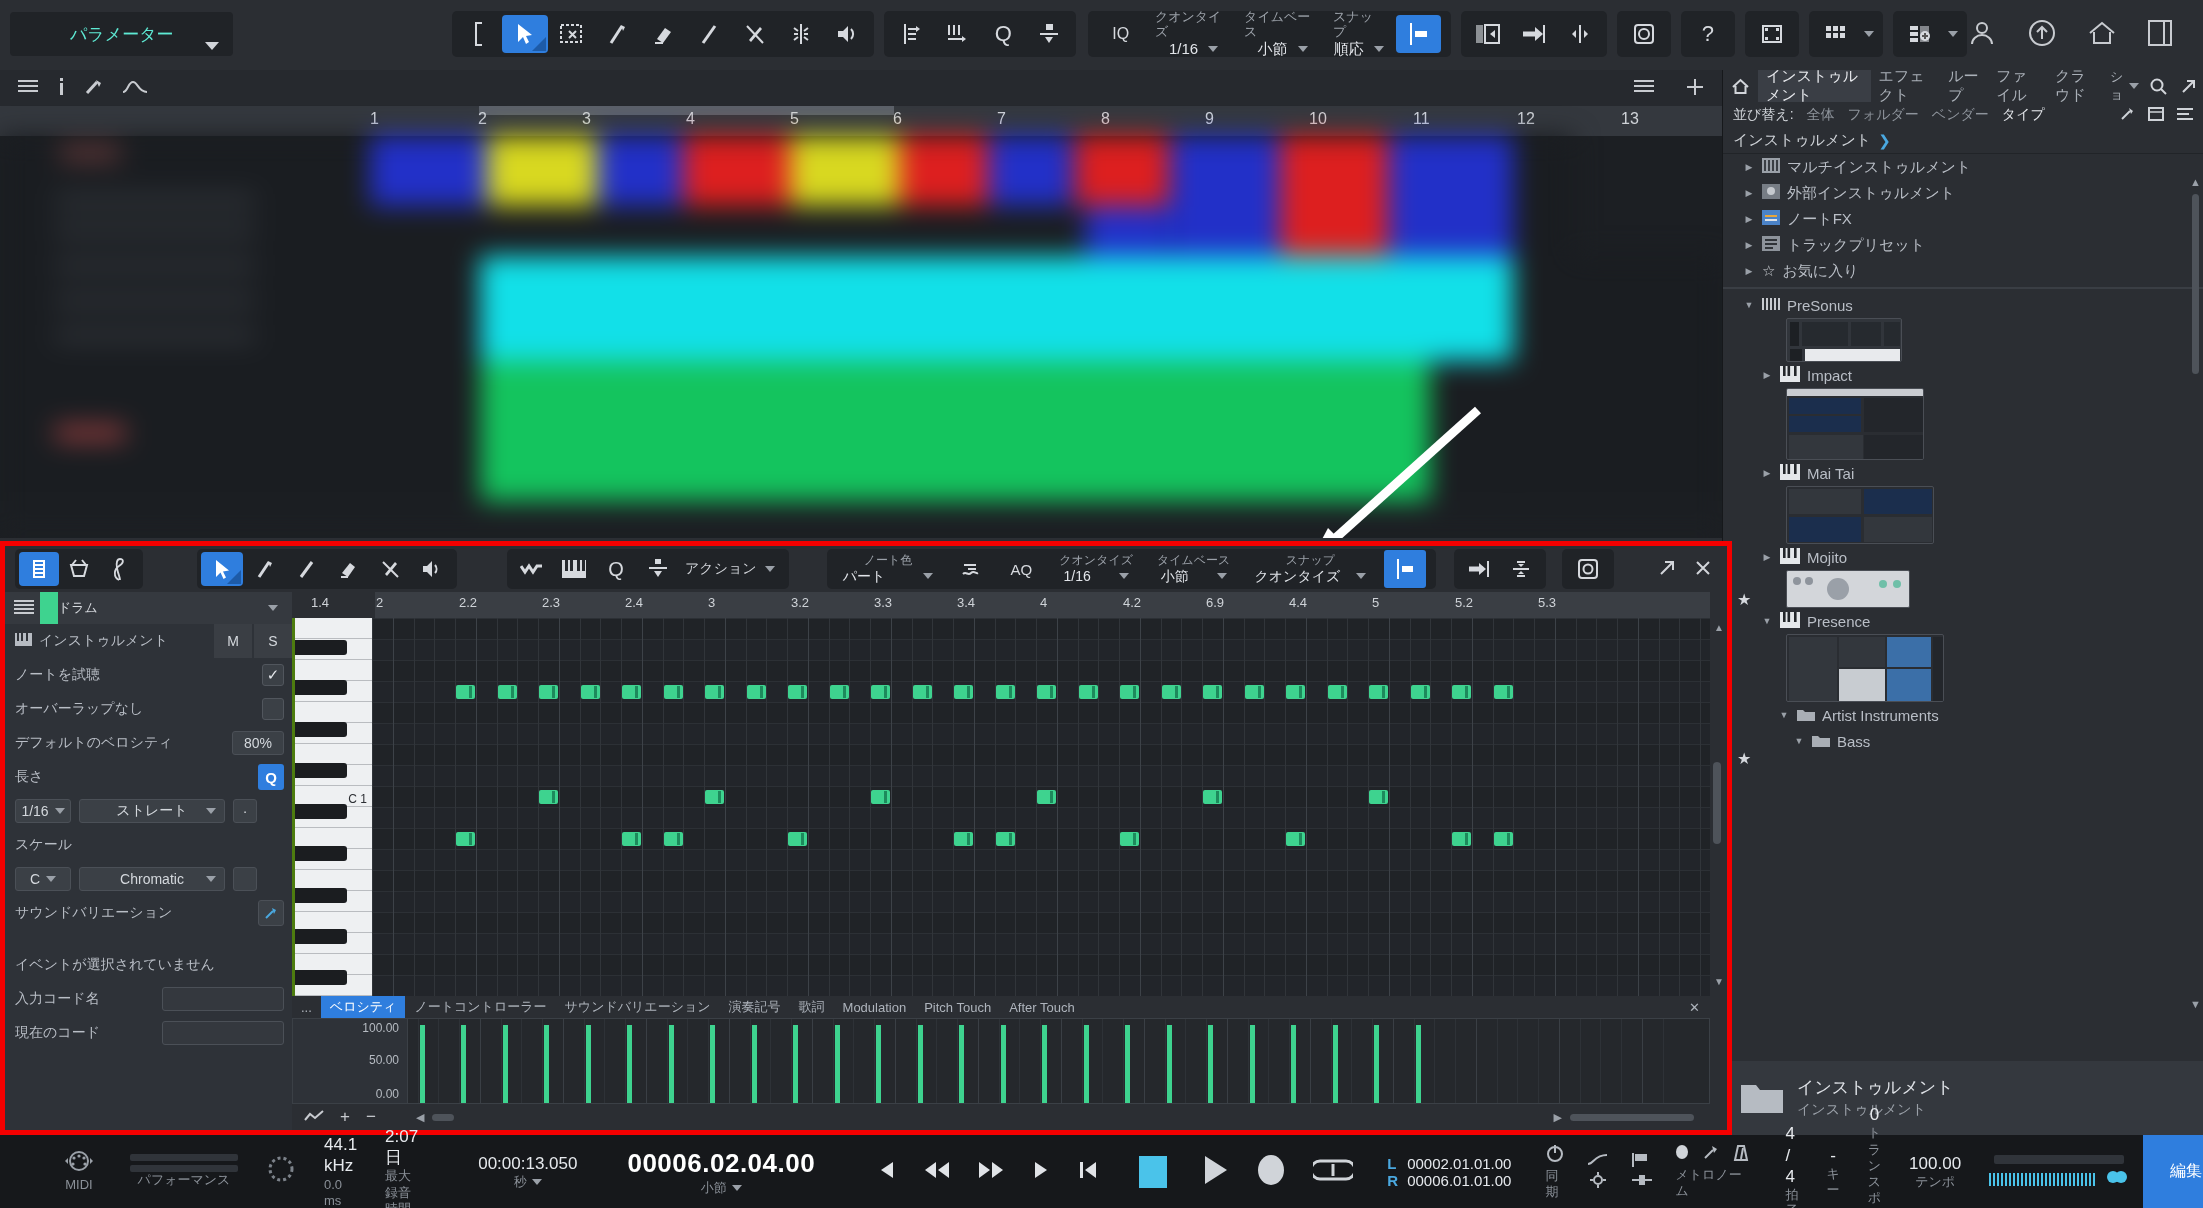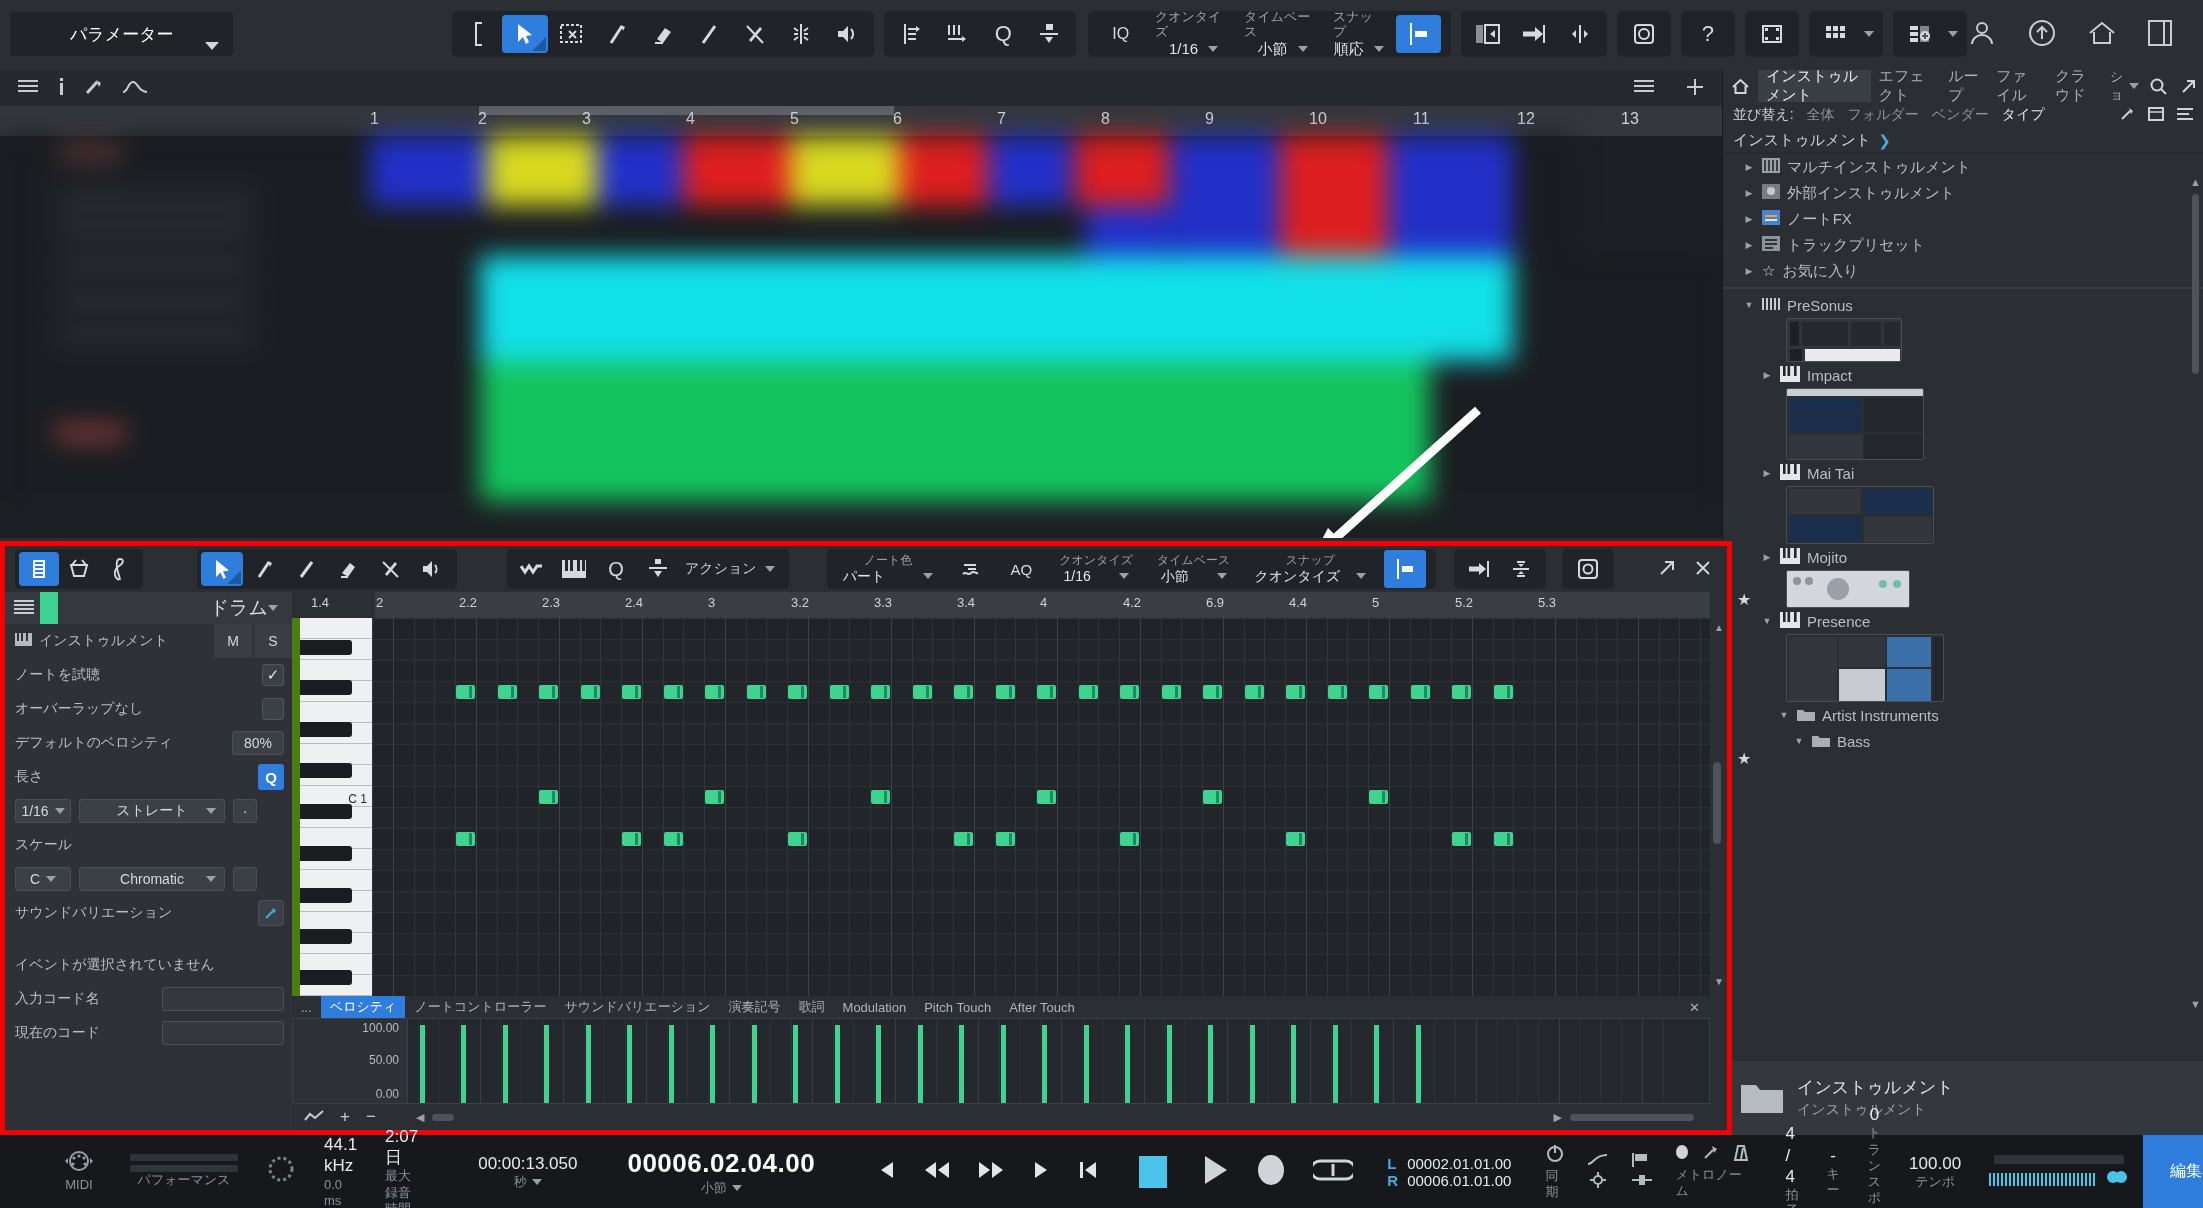--- a/index.html
+++ b/index.html
@@ -7,21 +7,21 @@
   body {
     width:2203px; height:1208px; overflow:hidden;
     font-family:"Liberation Sans", sans-serif;
     color:#c8cbd0; font-size:15px; position:relative;
   }
   .app { position:absolute; inset:0; background:#2b2e33; }
 
   
   .topbar { position:absolute; left:0; top:6px; width:2203px; height:56px; background:#2b2e33; display:flex; align-items:center; }
   .param-combo { width:230px; height:44px; margin-left:10px; background:#202327; border-radius:4px;
-      display:flex; align-items:center; justify-content:center; position:relative; color:#ffffff; font-size:17px;}
+      display:flex; align-items:center; justify-content:center; position:relative; color:#5eead4; font-size:17px;}
   .param-combo .caret { position:absolute; right:14px; bottom:6px; }
   .caret { width:0;height:0;border-left:7px solid transparent;border-right:7px solid transparent;border-top:8px solid #d2d5da; }
   .caret.sm { border-left-width:5px;border-right-width:5px;border-top-width:6px;border-top-color:#9aa0a8; }
 
   .tgroup { background:#202327; border-radius:5px; height:46px; display:flex; align-items:center; padding:0 4px; margin-left:10px; }
   .tbtn { width:46px; height:38px; border-radius:4px; display:flex; align-items:center; justify-content:center; position:relative; color:#d6d9de; }
   .tbtn.active { background:#2f7ede; }
   .tbtn.active.corner:after{content:"";position:absolute;right:2px;bottom:2px;border-left:7px solid transparent;border-top:7px solid transparent;border-bottom:7px solid #1d5ba8;border-right:7px solid #1d5ba8;}
   .tbtn svg { display:block; }
 
@@ -58,21 +58,21 @@
   .editor { position:absolute; left:0; top:541px; width:1732px; height:594px; border:5px solid #f40000; background:#2b2e33; }
   .ed-toolbar { height:46px; background:#2b2e33; display:flex; align-items:center; position:relative; }
   .ed-body { position:absolute; left:0; top:46px; width:1722px; height:538px; }
   .insp { position:absolute; left:0; top:0; width:287px; height:538px; background:#2e3238; }
   .insp-head { height:32px; background:#35393f; display:flex; align-items:center; position:relative; }
   .irow { height:34px; display:flex; align-items:center; padding:0 8px 0 10px; font-size:14px; color:#b9bec6; justify-content:space-between; }
   .chk { width:22px;height:22px;background:#3b4046;border:1px solid #51565d;border-radius:3px;display:flex;align-items:center;justify-content:center;color:#e6e9ed;font-size:15px;}
   .pill { background:#3b4046; border:1px solid #4b5057; border-radius:3px; height:24px; display:flex; align-items:center; justify-content:center; color:#d4d8dd; font-size:14px; }
   .qbtn { width:26px;height:26px;background:#2f7ede;border-radius:3px;display:flex;align-items:center;justify-content:center;color:#fff;font-size:15px;font-weight:bold;}
 
-  .pkeys { position:absolute; left:287px; top:26px; width:80px; height:378px; background:#eef0f2; border-left:8px solid #4d7c0f; }
+  .pkeys { position:absolute; left:287px; top:26px; width:80px; height:378px; background:#eef0f2; border-left:3px solid #4d7c0f; }
   .wk { position:absolute; left:0; width:80px; border-bottom:1px solid #b9bcc0; }
   .bk { position:absolute; left:0; width:52px; height:15px; background:#1b1d20; border-radius:0 3px 3px 0; }
 
   .grid { position:absolute; left:367px; top:26px; width:1338px; height:378px; background:#25282c; overflow:hidden; }
   .gv { position:absolute; top:0; bottom:0; width:1px; background:#31353a; }
   .gv.bar { background:#3d4248; }
   .gh { position:absolute; left:0; right:0; height:1px; background:#2c3035; }
   .grow-dark { position:absolute; left:0; right:0; background:#202327; }
   .note { position:absolute; background:#3ed38f; border-radius:2px; }
   .note:after{content:"";position:absolute;right:3px;top:1px;bottom:1px;width:3px;background:#1d8a5c;}
@@ -851,21 +851,21 @@
         <div class="insp-head">
           <span style="margin-left:9px"><svg width="20" height="16">
                 <g fill="#c8cbd0">
                   <rect y="1" width="20" height="2"></rect>
                   <rect y="5" width="20" height="2"></rect>
                   <rect y="9" width="20" height="2"></rect>
                   <rect y="13" width="20" height="2"></rect>
                 </g>
               </svg></span>
           <span style="width:18px;height:32px;background:#3ed38f;margin-left:6px"></span>
-          <span style="flex:1;text-align:right;font-size:19px;color:#d9dce1">ドラム</span>
+          <span style="flex:1;text-align:left;font-size:13px;color:#d9dce1">ドラム</span>
           <i class="caret sm" style="margin-right:14px"></i>
         </div>
 
         <div class="irow" style="padding-right:0">
           <span style="display:flex;align-items:center;gap:7px">
             <span><svg width="17" height="13">
                   <rect width="17" height="13" fill="#b6bbc2"></rect>
                   <g fill="#2e3238">
                     <rect x="2" y="0" width="2" height="8"></rect>
                     <rect x="6" y="0" width="2" height="8"></rect>

